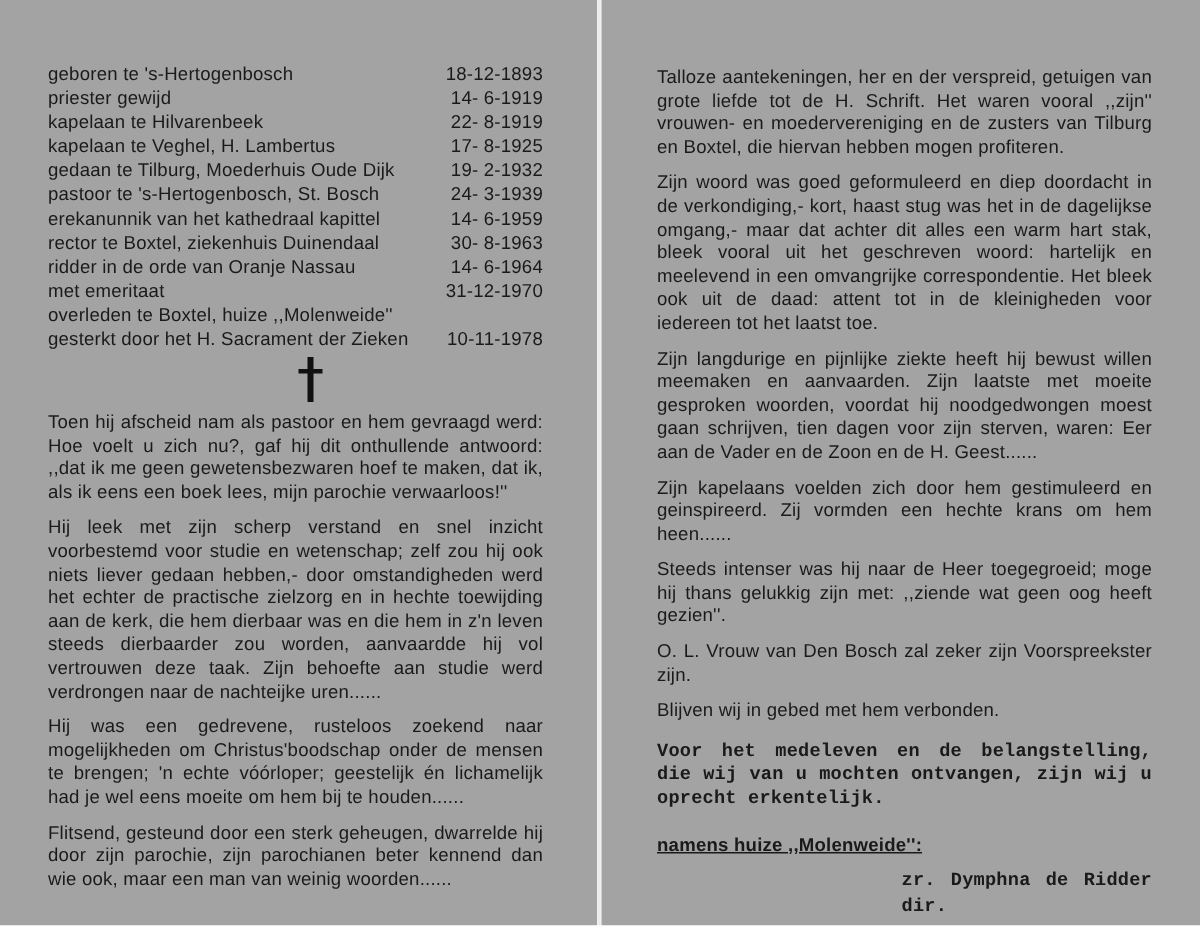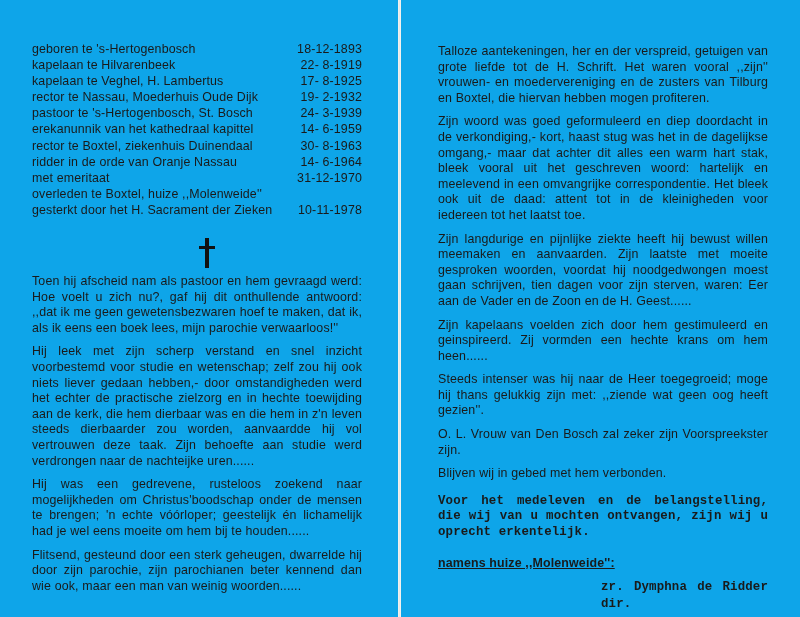--- a/index.html
+++ b/index.html
@@ -5,21 +5,21 @@
   html, body { margin: 0; padding: 0; }
   body {
     width: 800px; height: 617px; overflow: hidden;
     background: #ffffff;
     font-family: "Liberation Sans", sans-serif;
     color: #1a1a1a;
     position: relative;
   }
   .page {
     position: absolute; top: 0; height: 617px;
-    background: #0ea5e9;
+    background: #a3a3a3;
   }
   .page.left { left: 0; width: 398px; }
   .page.right { left: 401px; width: 399px; }
   .divider {
     position: absolute; left: 398px; top: 0; width: 3px; height: 617px;
     background: linear-gradient(to right, #f4f4f2, #e9e9e6, #f6f6f4);
   }
   .career {
     position: absolute; left: 32px; top: 41px; width: 330px;
     font-size: 12.4px; line-height: 16.1px; letter-spacing: 0.15px;
@@ -48,29 +48,33 @@
 </head>
 <body>
 
 <div class="page left">
   <div class="career">
     <div class="career-row">
         <span>geboren te 's-Hertogenbosch</span>
         <span class="date">18-12-1893</span>
       </div>
     <div class="career-row">
+        <span>priester gewijd</span>
+        <span class="date">14- 6-1919</span>
+      </div>
+    <div class="career-row">
         <span>kapelaan te Hilvarenbeek</span>
         <span class="date">22- 8-1919</span>
       </div>
     <div class="career-row">
         <span>kapelaan te Veghel, H. Lambertus</span>
         <span class="date">17- 8-1925</span>
       </div>
     <div class="career-row">
-        <span>rector te Nassau, Moederhuis Oude Dijk</span>
+        <span>gedaan te Tilburg, Moederhuis Oude Dijk</span>
         <span class="date">19- 2-1932</span>
       </div>
     <div class="career-row">
         <span>pastoor te 's-Hertogenbosch, St. Bosch</span>
         <span class="date">24- 3-1939</span>
       </div>
     <div class="career-row">
         <span>erekanunnik van het kathedraal kapittel</span>
         <span class="date">14- 6-1959</span>
       </div>

